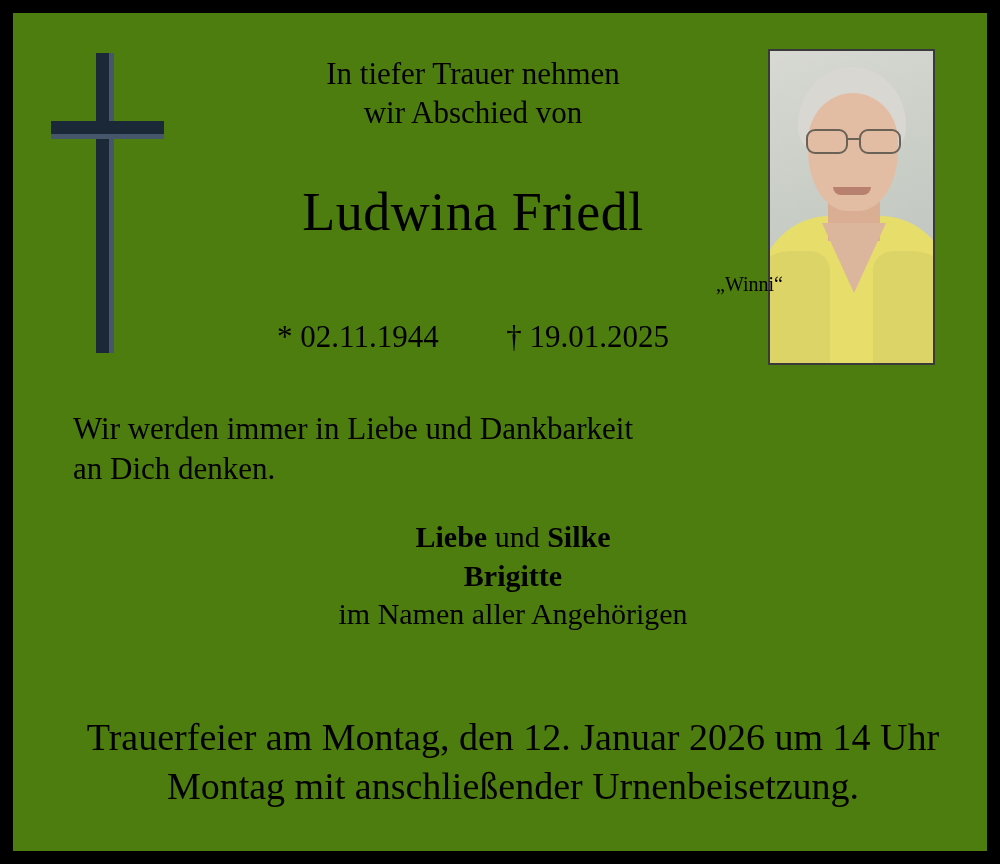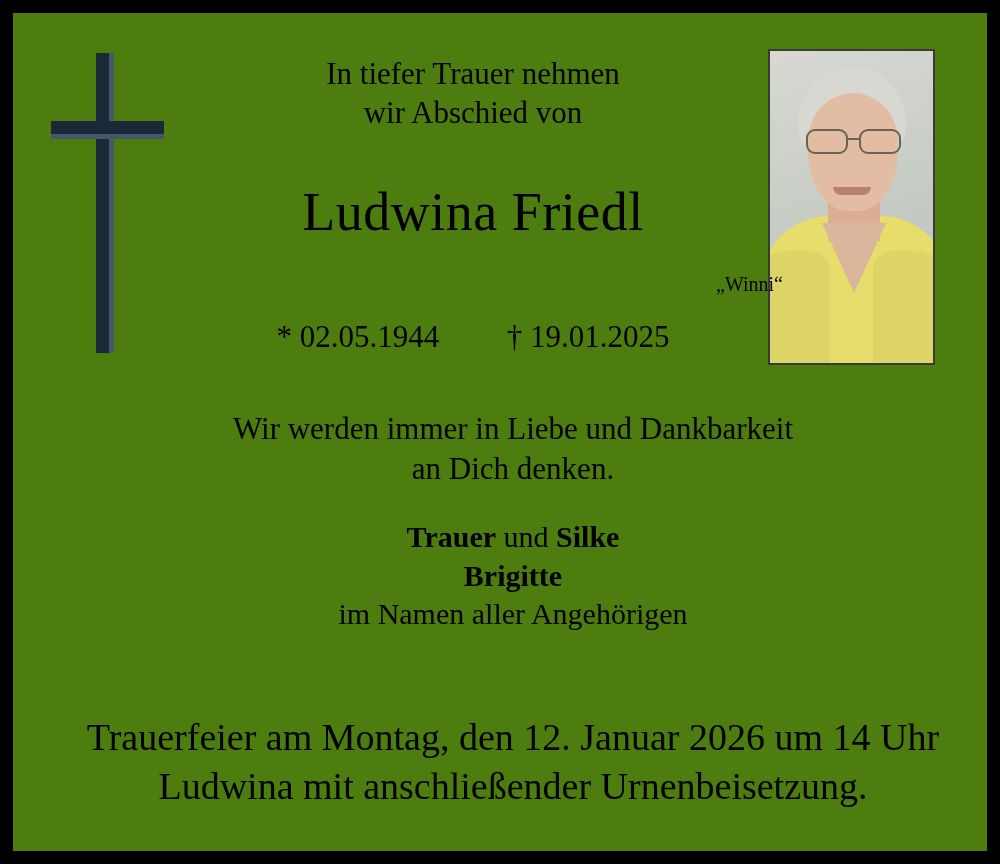--- a/index.html
+++ b/index.html
@@ -217,21 +217,21 @@
     text-align: center;
     font-size: 31px;
   }
   .dates .gap { display: inline-block; width: 52px; }
 
   .memory {
     position: absolute;
     left: 60px;
     top: 396px;
     width: 880px;
-    text-align: center;
+    text-align: left;
     font-size: 31px;
     line-height: 1.28;
   }
 
   .family {
     position: absolute;
     left: 60px;
     top: 505px;
     width: 880px;
     text-align: center;
@@ -283,41 +283,41 @@
     <div class="lead">
       <div>In tiefer Trauer nehmen</div>
       <div>wir Abschied von</div>
     </div>
 
     <div class="name">Ludwina Friedl</div>
 
     <div class="nickname">„Winni“</div>
 
     <div class="dates">
-      <span>* 02.05.1944</span>
+      <span>* 02.11.1944</span>
       <span class="gap"></span>
       <span>† 19.01.2025</span>
     </div>
 
     <div class="memory">
       <div>Wir werden immer in Liebe und Dankbarkeit</div>
       <div>an Dich denken.</div>
     </div>
 
     <div class="family">
       <div>
-        <b>Trauer</b>
+        <b>Liebe</b>
         <span>und</span>
         <b>Silke</b>
       </div>
       <div>
         <b>Brigitte</b>
       </div>
       <div>im Namen aller Angehörigen</div>
     </div>
 
     <div class="service">
       <div>Trauerfeier am Montag, den 12. Januar 2026 um 14 Uhr</div>
-      <div>Ludwina mit anschließender Urnenbeisetzung.</div>
+      <div>Montag mit anschließender Urnenbeisetzung.</div>
     </div>
 
   </div>
 </div>
 
 </body></html>

